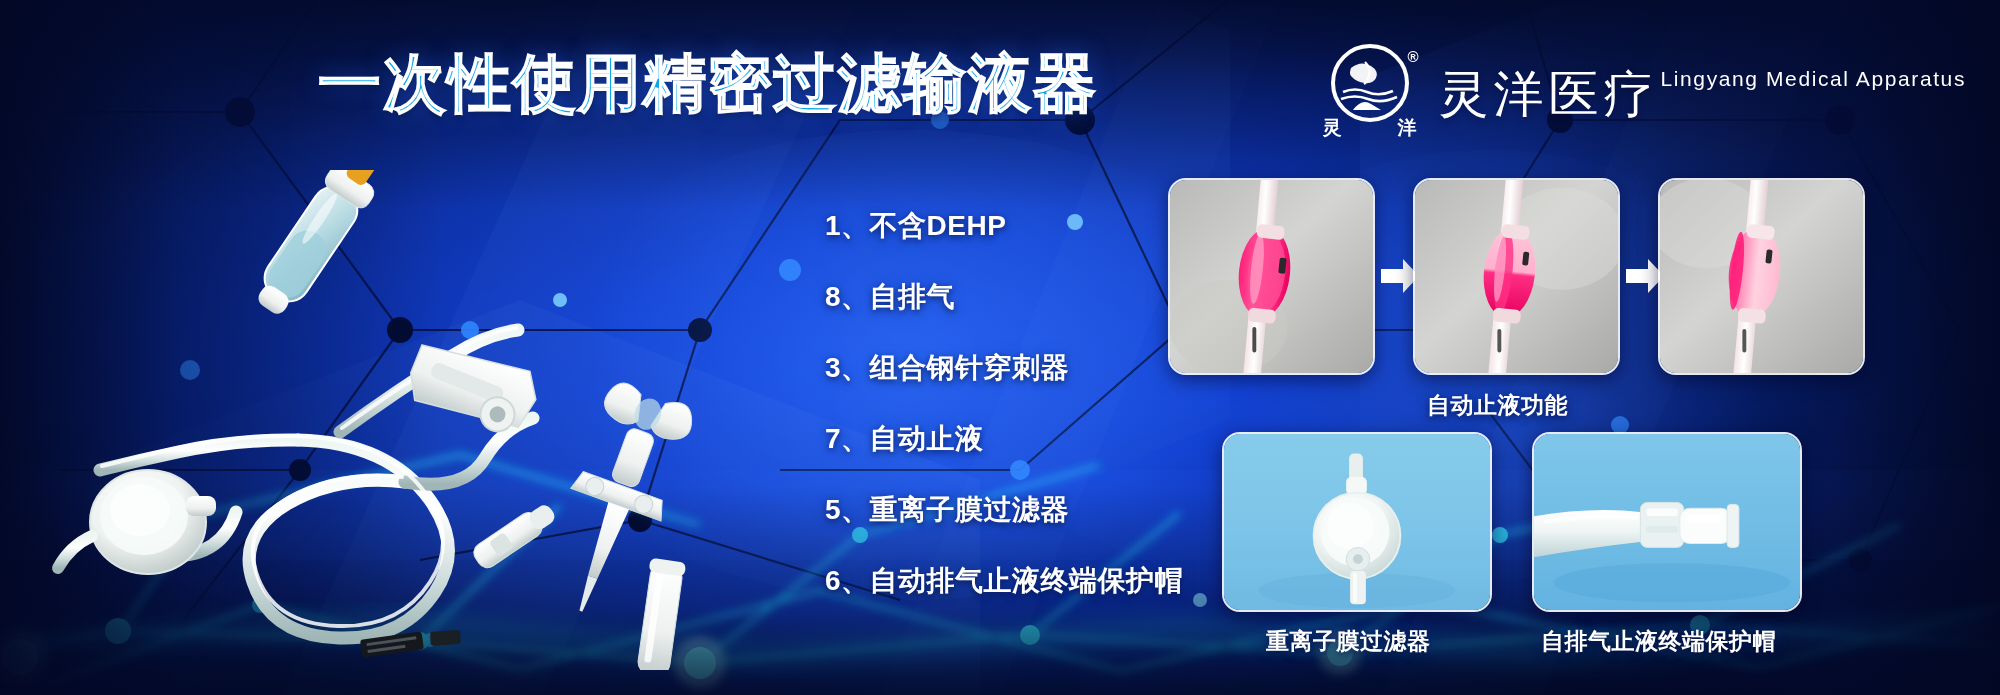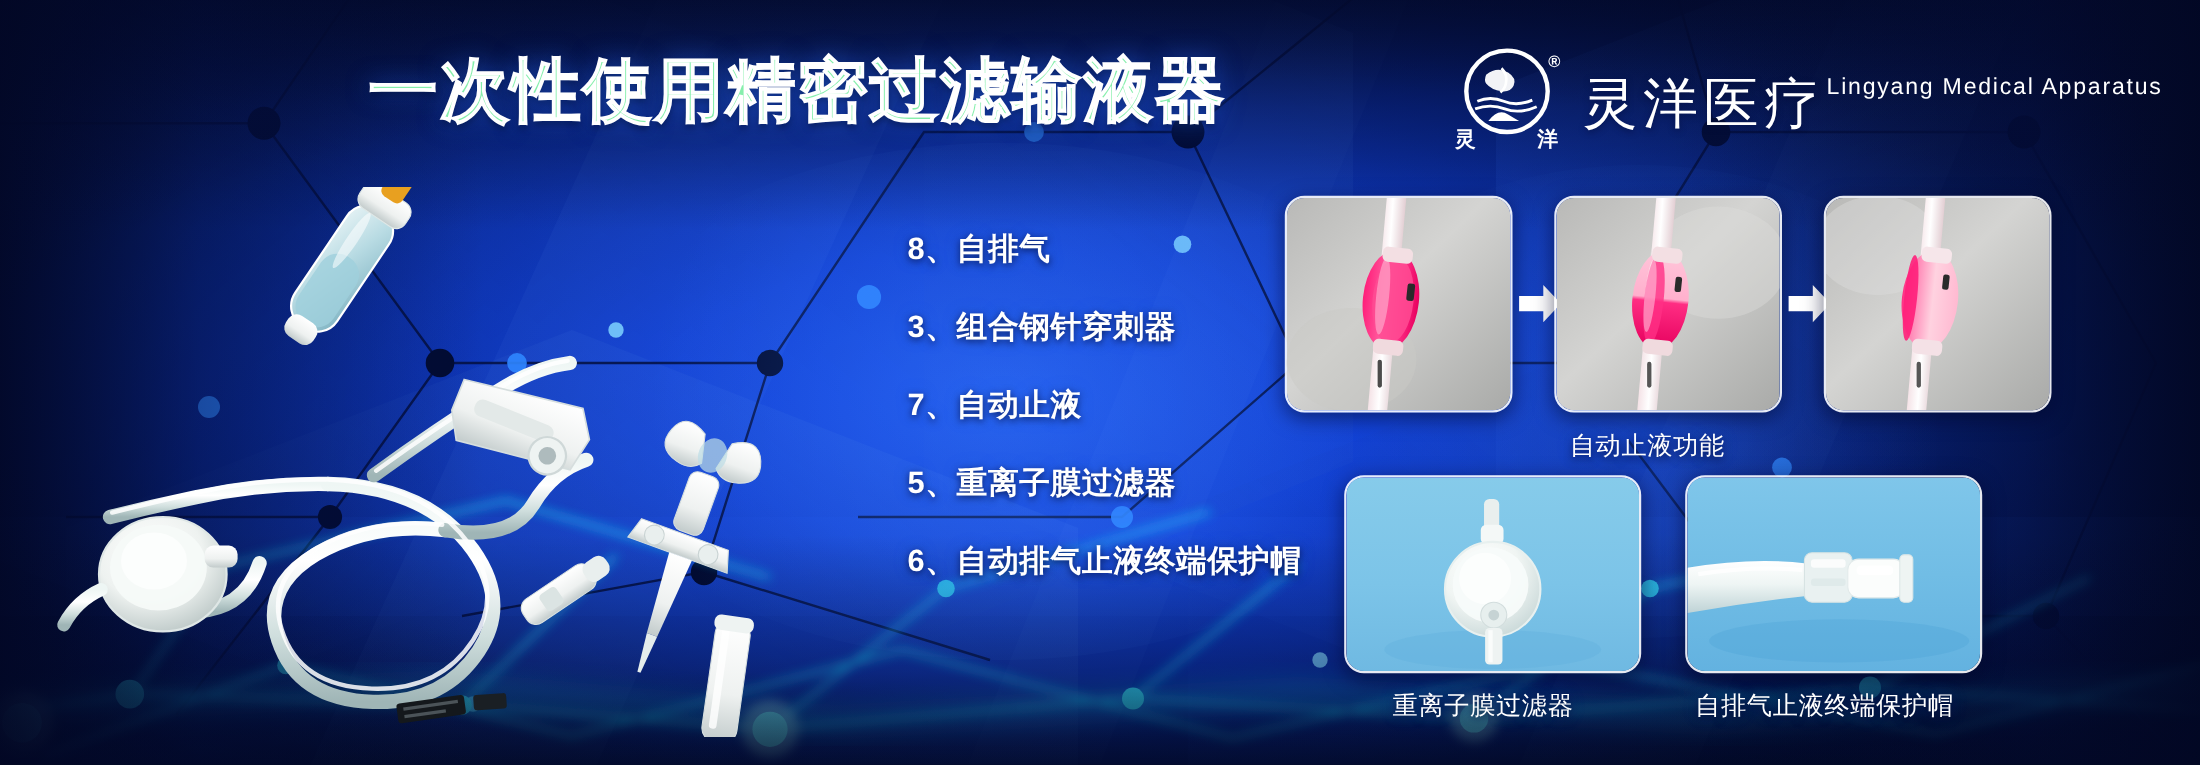--- a/index.html
+++ b/index.html
@@ -44,23 +44,23 @@
   .net-dark svg{width:100%;height:100%;display:block;}
 
   
   .net-glow{position:absolute;left:0;right:0;bottom:0;height:300px;}
   .net-glow svg{width:100%;height:100%;display:block;}
 
   .glow-blob{position:absolute;border-radius:50%;pointer-events:none;}
 
   
   .title{
-    position:absolute;left:335px;top:52px;
+    position:absolute;left:318px;top:52px;
     font-size:63px;line-height:1;
-    font-weight:700;color:#86efac;
+    font-weight:700;color:#0ea5e9;
     letter-spacing:2px;
     text-shadow:0 0 22px rgba(40,110,255,.55), 0 3px 6px rgba(0,10,40,.6);
     white-space:nowrap;
     -webkit-text-stroke:1.5px #ffffff;
   }
 
   
   .logo-wrap{
     position:absolute;right:34px;top:44px;
     display:flex;align-items:center;gap:22px;
@@ -122,21 +122,21 @@
   }
   .arrow svg{width:100%;height:100%;display:block;}
   .a1{left:1379px;}
   .a2{left:1624px;}
 
   .row2 .card{top:432px;height:180px;}
   .c4{left:1222px;width:270px;}
   .c5{left:1532px;width:270px;}
 
   .caption{
-    position:absolute;color:#fff;font-size:23px;font-weight:400;line-height:1;
+    position:absolute;color:#fff;font-size:23px;font-weight:700;line-height:1;
     text-shadow:0 2px 8px rgba(0,6,40,.85), 0 0 14px rgba(20,70,200,.45);
     white-space:nowrap;letter-spacing:.5px;
   }
   .cap-top{left:1427px;top:394px;}
   .cap-bl{left:1266px;top:630px;}
   .cap-br{left:1541px;top:630px;}
 </style>
 </head>
 <body>
 
@@ -396,20 +396,21 @@
         <rect x="6" y="4" width="50" height="3" fill="#4b5358"></rect>
         <rect x="6" y="11" width="38" height="3" fill="#4b5358"></rect>
       </g>
       <g transform="translate(390,462) rotate(-4)">
         <rect x="0" y="0" width="30" height="14" rx="3" fill="#1a1f24"></rect>
       </g>
     </svg>
   </div>
 
   <div class="features">
+    <div class="feature">1、不含DEHP</div>
     <div class="feature">8、自排气</div>
     <div class="feature">3、组合钢针穿刺器</div>
     <div class="feature">7、自动止液</div>
     <div class="feature">5、重离子膜过滤器</div>
     <div class="feature">6、自动排气止液终端保护帽</div>
   </div>
 
   <div class="row1">
 
     <div class="card c1">

